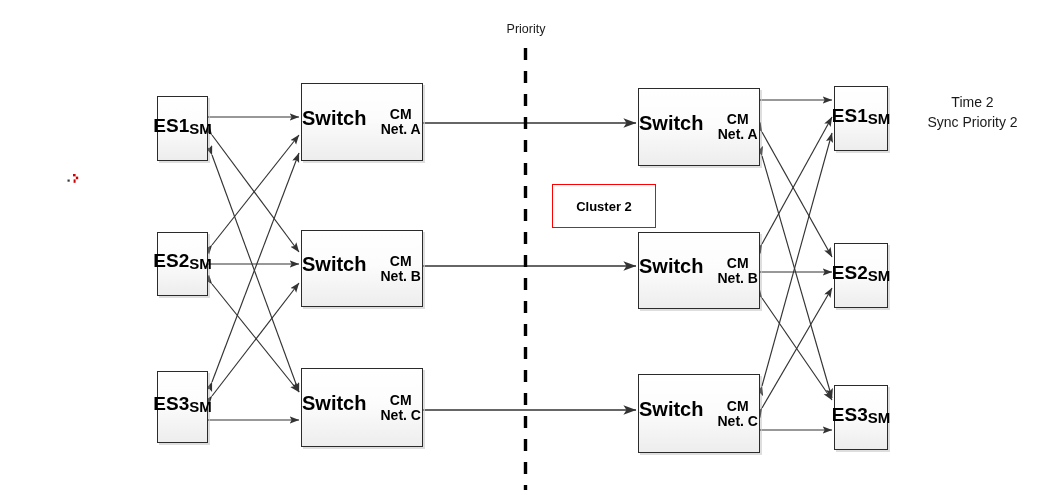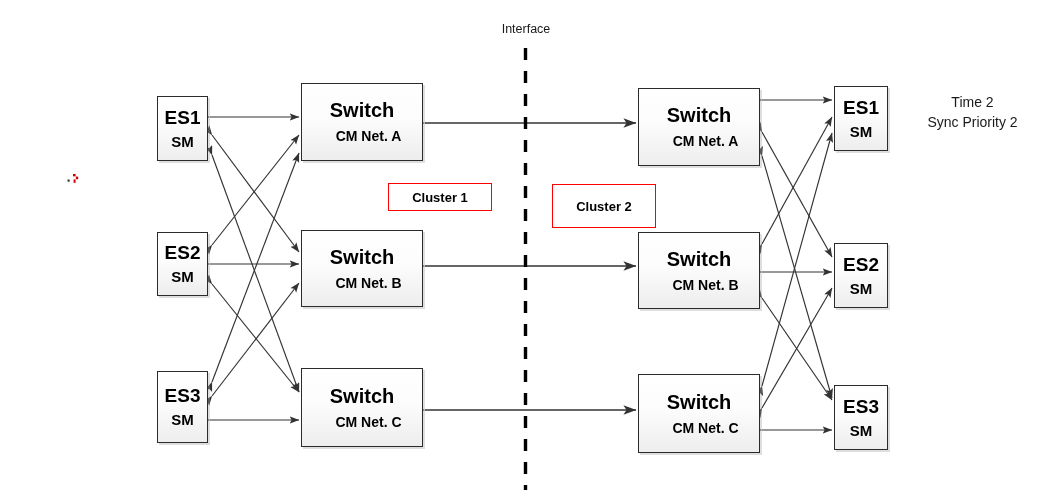--- a/index.html
+++ b/index.html
@@ -28,21 +28,21 @@
   }
 
   
   .node {
     position: absolute;
     box-sizing: border-box;
     border: 1px solid #2b2b2b;
     background: linear-gradient(to bottom, #ffffff 0%, #fcfcfc 45%, #ededed 100%);
     box-shadow: 2px 2px 0 rgba(160,160,160,0.35);
     display: flex;
-    flex-direction: column;
+    flex-direction: row;
     align-items: center;
     justify-content: center;
     text-align: center;
     color: #000000;
     z-index: 3;
   }
   .node .l1 {
     font-weight: bold;
     line-height: 1.05;
   }
@@ -146,37 +146,34 @@
       <line x1="425" y1="123" x2="636" y2="123"></line>
       <line x1="425" y1="266" x2="636" y2="266"></line>
       <line x1="425" y1="410" x2="636" y2="410"></line>
     </g>
   </svg>
 
   <svg id="interface-divider" style="left:519px; top:44px; width:13px; height:450px;" viewBox="0 0 13 450" xmlns="http://www.w3.org/2000/svg">
     <line x1="6.5" y1="4" x2="6.5" y2="446" stroke="#000000" stroke-width="3.4" stroke-dasharray="12 11"></line>
   </svg>
 
-  <div id="interface-label" style="left:486px; top:22px; width:80px;">Interface</div>
+  <div id="interface-label" style="left:486px; top:22px; width:80px;">Priority</div>
 
 
   <div class="caption" style="left:905px; top:92px; width:135px;">Time 2
 Sync Priority 2</div>
 
   <svg id="artifact-mark" style="left:66px; top:172px; width:16px; height:14px;" viewBox="0 0 16 14" xmlns="http://www.w3.org/2000/svg">
     <rect x="1.5" y="7.5" width="2.2" height="2.2" fill="#3a3a3a"></rect>
     <rect x="7" y="2" width="2.6" height="2.6" fill="#cc0000"></rect>
     <rect x="9.6" y="4.6" width="2.6" height="2.6" fill="#cc0000"></rect>
     <rect x="7" y="4.6" width="2.6" height="2.6" fill="#ffffff"></rect>
     <rect x="7.6" y="7.4" width="2.0" height="3.4" fill="#cc0000"></rect>
   </svg>
 
-  <div class="cluster-tag" style="left:388px; top:183px; width:104px; height:28px;">
-    <span>Cluster 1</span>
-  </div>
   <div class="cluster-tag" style="left:552px; top:184px; width:104px; height:44px;">
     <span>Cluster 2</span>
   </div>
 
   <div class="node es" style="left:157px; top:96px; width:51px; height:65px;">
     <span class="l1">ES1</span>
     <span class="l2">SM</span>
   </div>
   <div class="node es" style="left:157px; top:232px; width:51px; height:64px;">
     <span class="l1">ES2</span>

